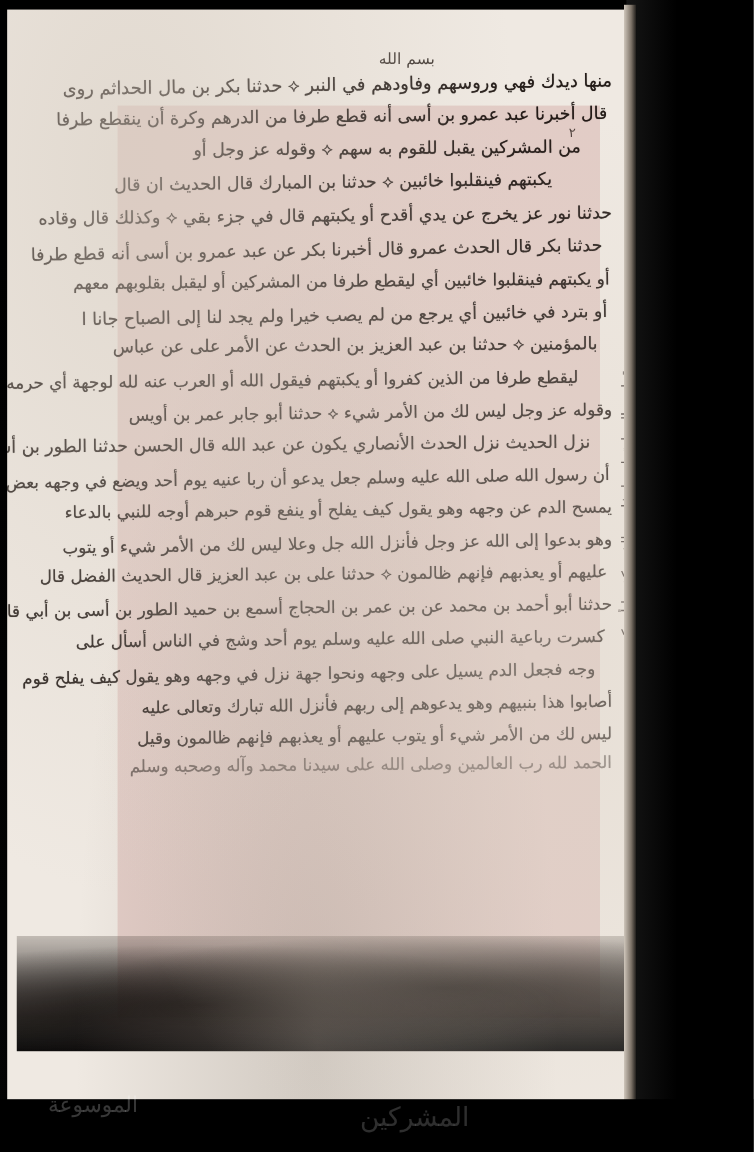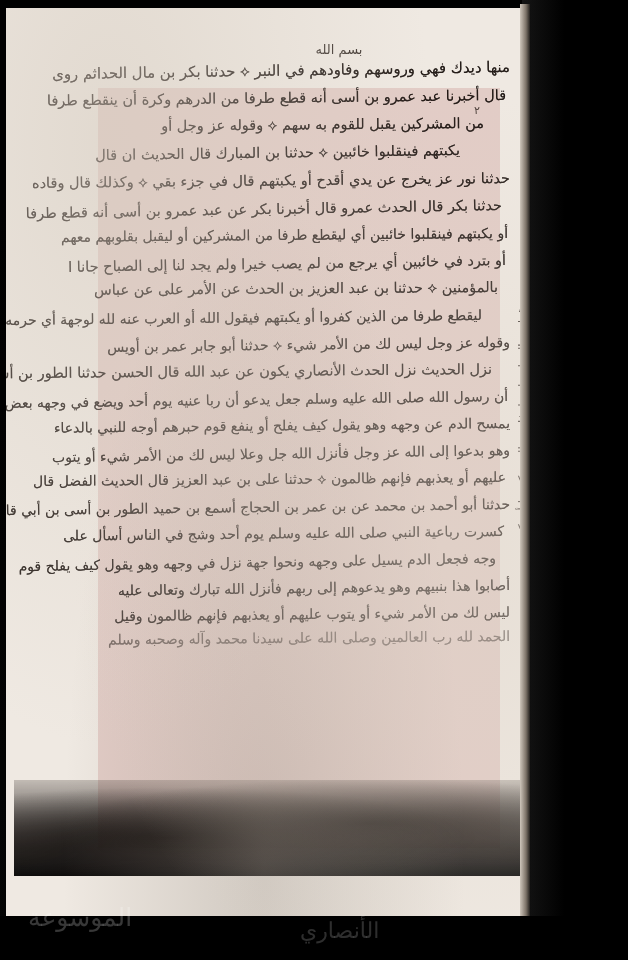--- a/index.html
+++ b/index.html
@@ -184,24 +184,24 @@
     white-space: nowrap;
     transform: rotate(-90deg);
     transform-origin: right top;
     opacity: 0.85;
     font-family: "DejaVu Sans", sans-serif;
   }
 
   
   .watermark {
     position: absolute;
-    left: 28px;
+    left: 40px;
     bottom: 28px;
     color: rgba(255,255,255,0.22);
-    font-size: 25px;
+    font-size: 18px;
     letter-spacing: 3px;
     font-family: "Liberation Sans", sans-serif;
     pointer-events: none;
     user-select: none;
   }
   .watermark.wm2 {
     left: 300px;
     bottom: 16px;
     font-size: 22px;
     color: rgba(255,255,255,0.18);
@@ -262,15 +262,15 @@
 
     <div class="margin-note">قوله تعالى ليقطع طرفا من الذين كفروا أو يكبتهم</div>
 
     <div class="ink-damage"></div>
   </div>
 
   <div class="edge-sliver"></div>
   <div class="bottom-band"></div>
 
   <div class="watermark">الموسوعة</div>
-  <div class="watermark wm2">الأنصاري</div>
+  <div class="watermark wm2">المشركين</div>
 
 </div>
 
 </body></html>

